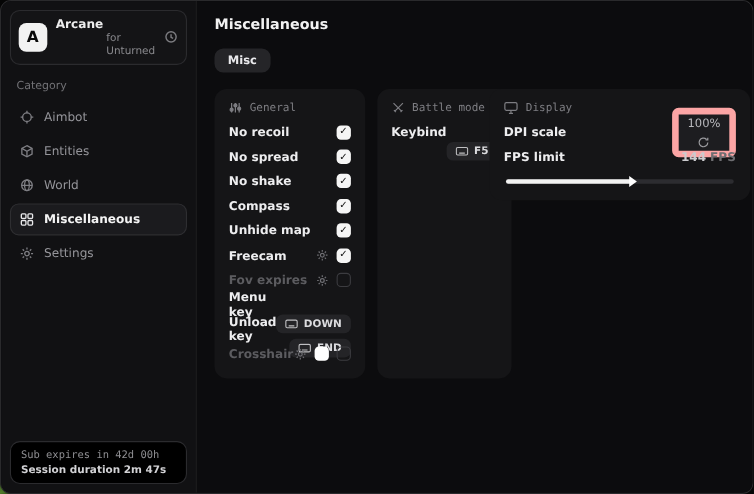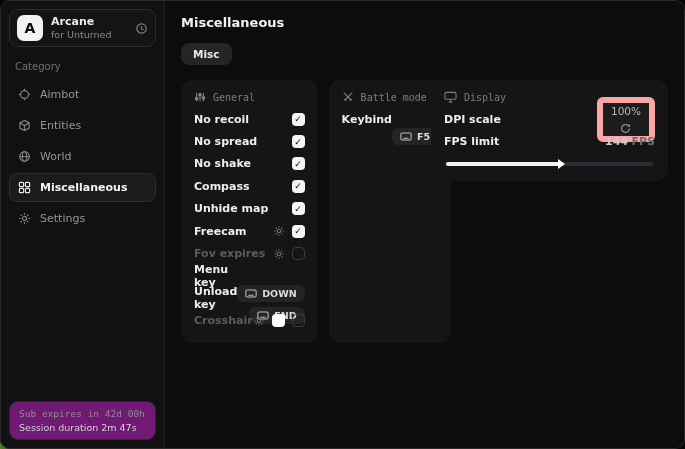--- a/index.html
+++ b/index.html
@@ -11,32 +11,32 @@
     border-radius:10px;display:flex;background:#0c0c0e;overflow:hidden;}
   
   .sidebar{width:178px;box-sizing:border-box;background:#111113;border-right:1px solid #1f1f21;
     display:flex;flex-direction:column;padding:8px;}
   .brand-card{display:flex;align-items:center;gap:8px;border:1px solid #2b2b2e;border-radius:9px;
     padding:5px 7px;background:#141416;}
   .logo{width:26px;height:26px;border-radius:7px;background:#f2f2f2;color:#0a0a0a;
     display:flex;align-items:center;justify-content:center;font-weight:bold;font-size:14px;}
   .brand-text{flex:1;line-height:1.25;}
   .brand-name{font-size:11px;font-weight:bold;color:#ececec;}
-  .brand-sub{font-size:9.5px;color:#8a8a8e;}
+  .brand-sub{font-size:9.5px;color:#8a8a8e;margin-left:46px;}
   .brand-action{color:#7c7c80;display:flex;}
   .cat-label{font-size:10px;color:#717175;margin:14px 6px 8px 6px;}
   .nav{display:flex;flex-direction:column;gap:2px;}
   .nav-item{display:flex;align-items:center;gap:9px;height:27px;padding:0 8px;border-radius:8px;
     color:#95959a;font-size:11px;border:1px solid transparent;cursor:default;}
   .nav-item .ic{display:flex;color:#7e7e83;}
   .nav-item.active{background:#1b1b1e;border-color:#2e2e31;color:#f4f4f4;font-weight:bold;}
   .nav-item.active .ic{color:#e8e8ea;}
-  .sb-footer{margin-top:auto;border:1px solid #2b2b2e;border-radius:9px;padding:6px 9px;background:#701a75;}
+  .sb-footer{margin-top:auto;border:1px solid #2b2b2e;border-radius:9px;padding:6px 9px;background:#000000;}
   .sb-line1{font-family:"DejaVu Sans Mono","Liberation Mono",monospace;font-size:9.5px;color:#8e8e92;margin-bottom:3px;}
-  .sb-line2{font-size:9.5px;color:#d2d2d5;font-weight:normal;}
+  .sb-line2{font-size:9.5px;color:#d2d2d5;font-weight:bold;}
   
   .main{flex:1;padding:14px 16px;box-sizing:border-box;background:#0c0c0e;}
   .page-title{font-size:13px;font-weight:bold;color:#f2f2f2;}
   .tabs{margin-top:13px;}
   .tab{display:inline-block;background:#252528;border-radius:8px;padding:5px 12px;
     font-size:10.5px;color:#e9e9ec;font-weight:bold;}
   .content{margin-top:15px;display:flex;gap:14px;align-items:flex-start;}
   .col-left{width:236px;display:flex;flex-direction:row;gap:11px;}
   .col-right{width:237px;}
   .card{background:#151517;border-radius:11px;padding:11px 13px;box-sizing:border-box;}

